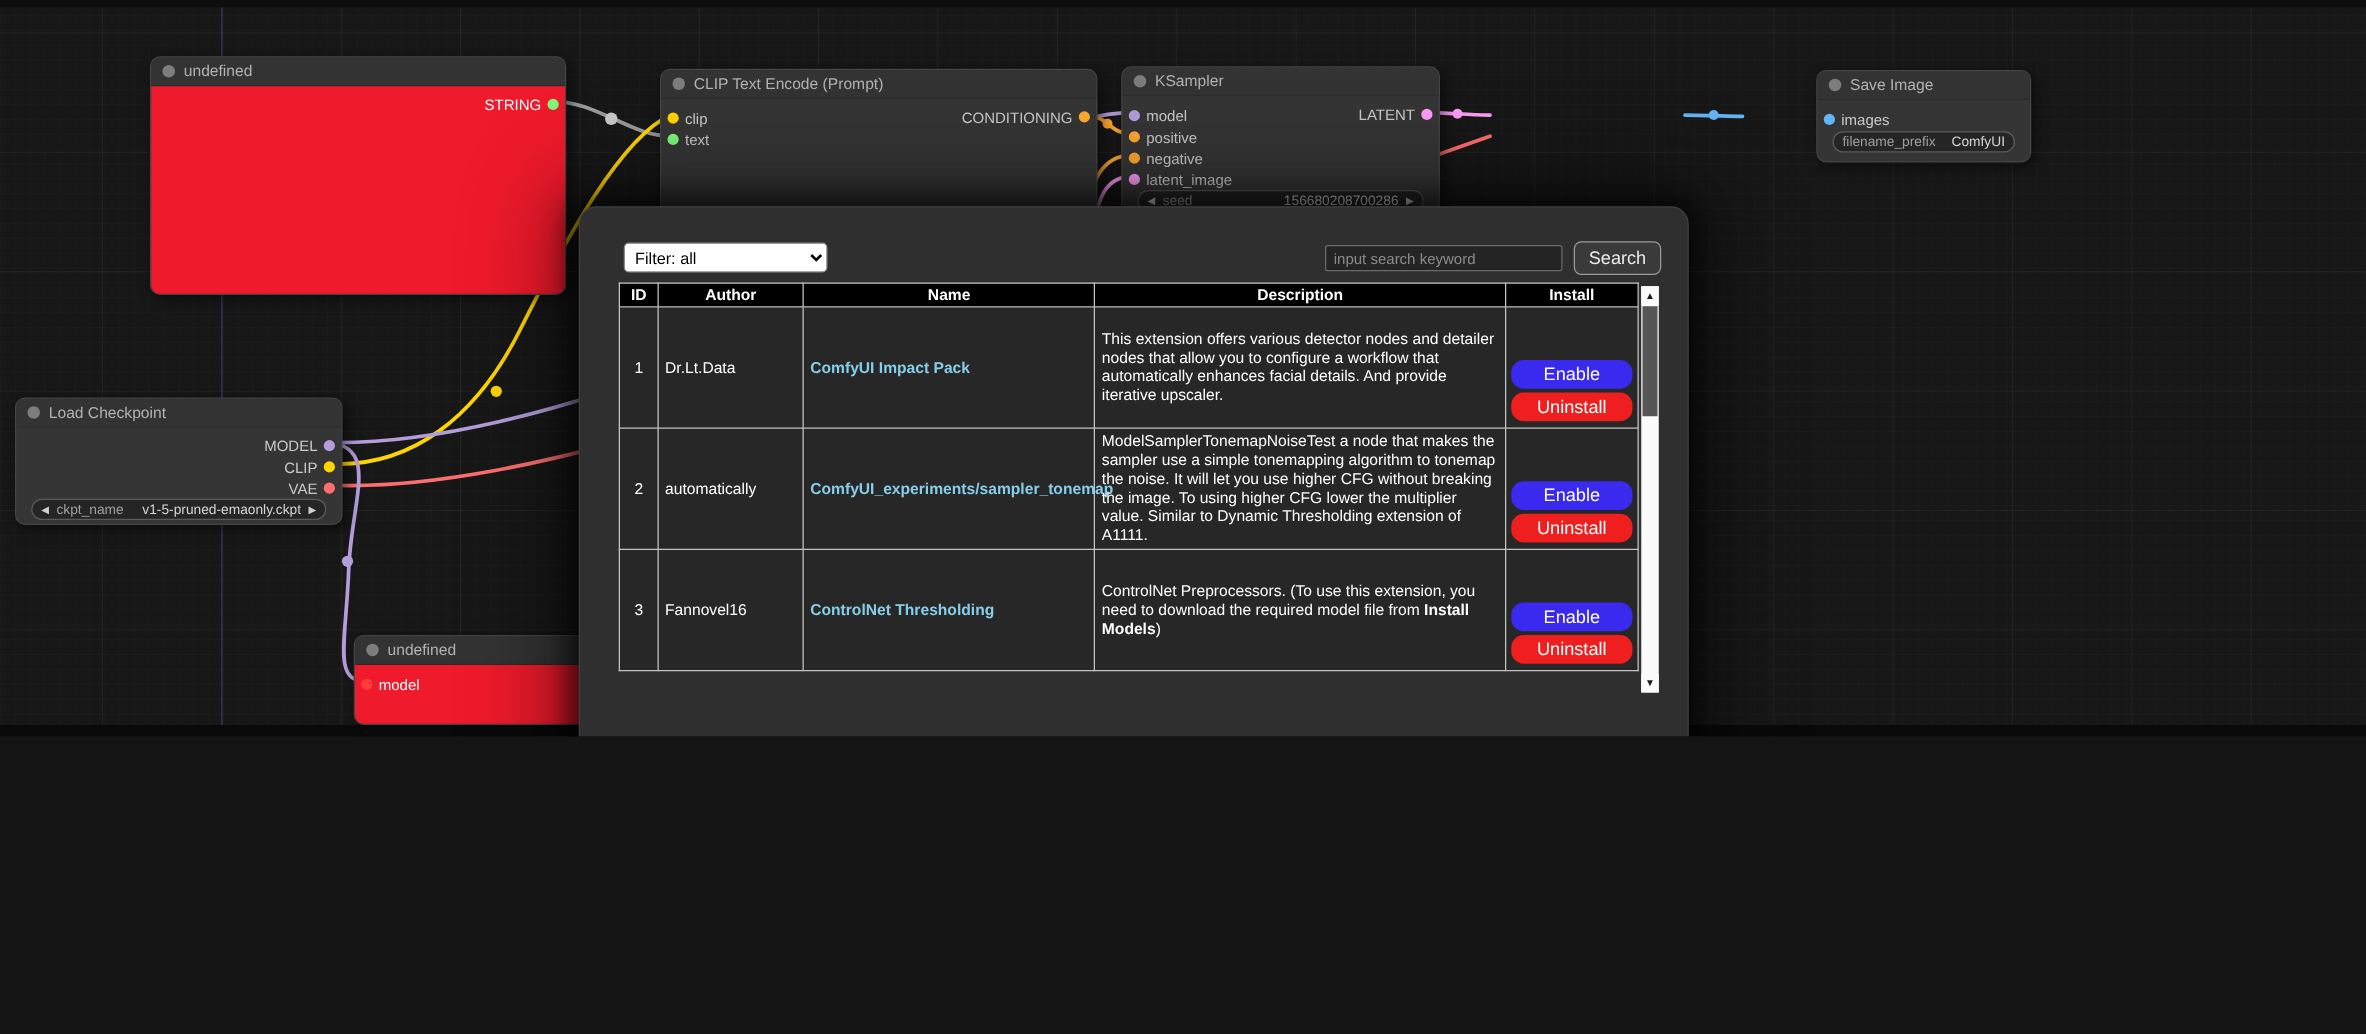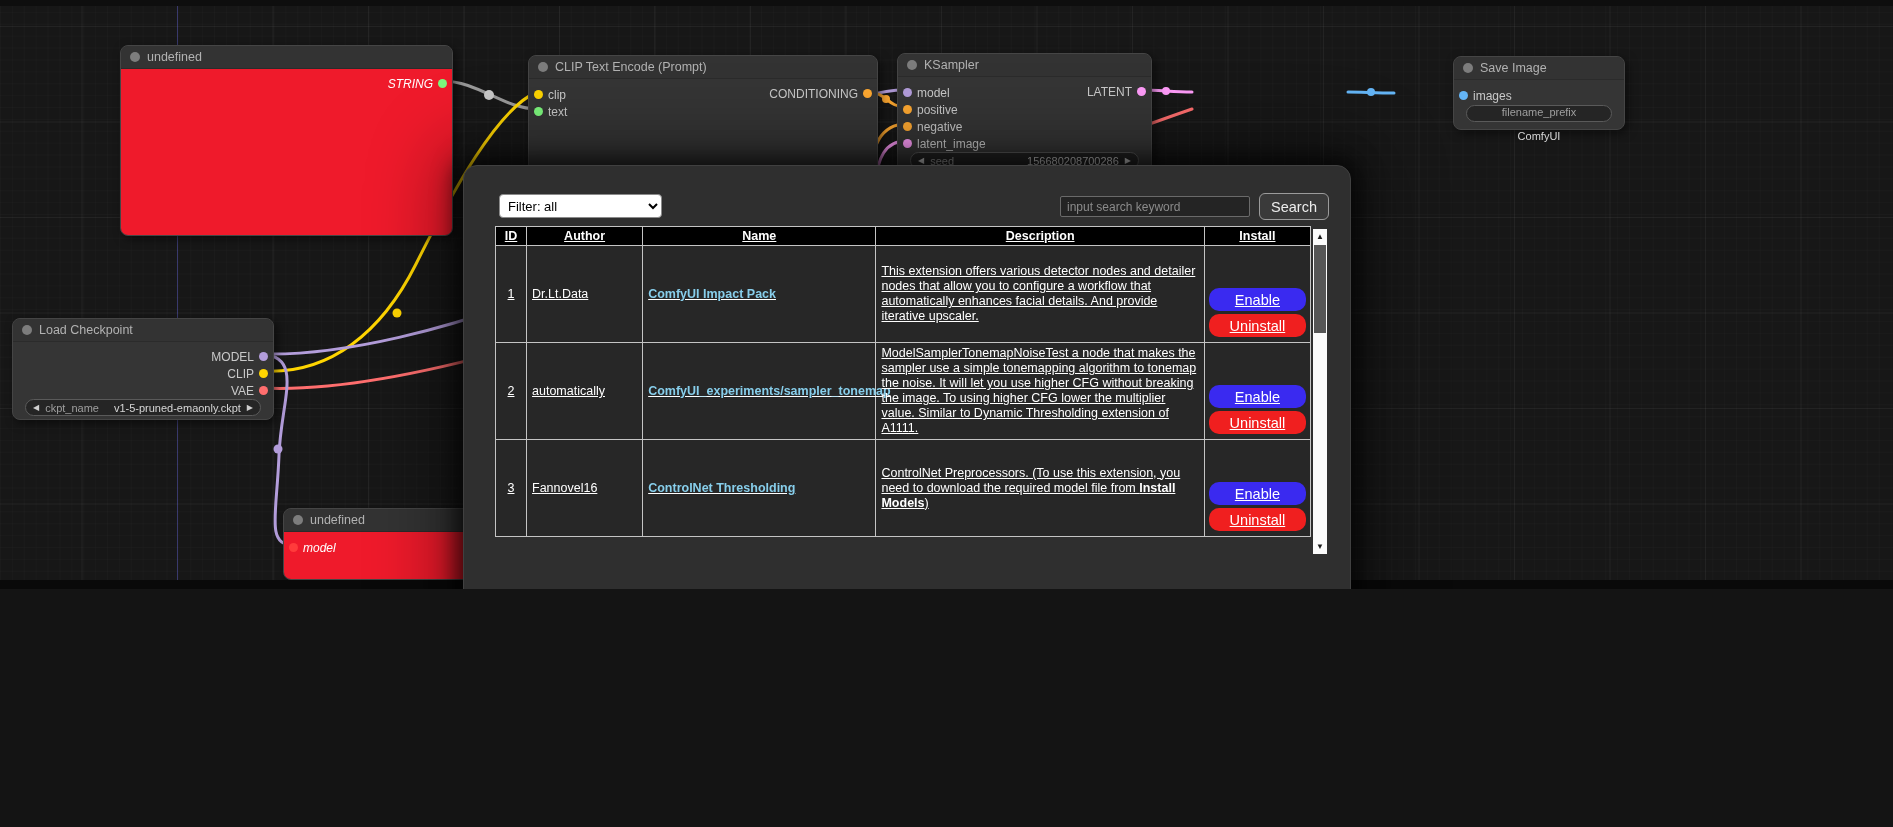--- a/index.html
+++ b/index.html
@@ -31,21 +31,21 @@
   .dk-latent{fill:var(--latent);} .dk-image{fill:var(--image);}
 
   
   .node{position:absolute;background:#353535;border:1px solid #454545;border-radius:8px;
     box-shadow:3px 3px 10px rgba(0,0,0,.5);z-index:2;}
   .node-header{height:22px;display:flex;align-items:center;gap:7px;padding:0 9px;background:#333;
     border-radius:7px 7px 0 0;border-bottom:1px solid #2b2b2b;}
   .collapse-dot{width:10px;height:10px;border-radius:50%;background:#7d7d7d;flex:0 0 auto;}
   .node-title{color:#b2b2b2;font-size:12.5px;white-space:nowrap;overflow:hidden;}
   .node-body{position:relative;height:calc(100% - 23px);}
-  .node.error .node-body{background:var(--error-node);border-radius:0 0 7px 7px;font-style:italic;}
+  .node.error .node-body{background:var(--error-node);border-radius:0 0 7px 7px;}
   .inputs{position:absolute;left:5px;top:7px;}
   .outputs{position:absolute;right:5px;top:6px;}
   .slot{display:flex;align-items:center;gap:5px;height:17px;font-size:12px;color:#c9c9c9;white-space:nowrap;}
   .slot.out{justify-content:flex-end;}
   .node.error .slot{color:#fff;}
   .dot{width:9px;height:9px;border-radius:50%;flex:0 0 auto;}
   .t-model{background:var(--model);} .t-clip{background:var(--clip);} .t-vae{background:var(--vae);}
   .t-conditioning{background:var(--conditioning);} .t-latent{background:var(--latent);}
   .t-image{background:var(--image);} .t-string{background:var(--string);} .t-error{background:var(--error-slot);}
   .widget{position:absolute;left:12px;right:12px;height:15px;background:#252525;border:1px solid #5a5a5a;
@@ -60,21 +60,21 @@
     border:1px solid #404040;border-radius:14px;z-index:5;
     box-shadow:0 0 22px 8px rgba(0,0,0,.65), 0 0 70px 24px rgba(0,0,0,.35);}
   .filter-select{position:absolute;left:35px;top:28px;width:163px;height:24px;background:#fff;color:#000;
     border:1px solid #8a8a8a;border-radius:4px;font-size:13px;font-family:inherit;padding:0 4px;}
   .search-input{position:absolute;left:596px;top:30px;width:176px;height:17px;background:#242424;
     border:1px solid #6a6a6a;border-radius:2px;color:#ddd;font-size:12px;padding:1px 6px;font-family:inherit;}
   .search-input::placeholder{color:#8b8b8b;}
   .search-btn{position:absolute;left:795px;top:27px;height:27px;padding:2px 11px;background:#3a3a3a;
     border:1px solid #9b9b9b;border-radius:6px;color:#ececec;font-size:14.5px;font-family:Liberation Sans, sans-serif;cursor:pointer;}
   .table-area{position:absolute;left:31px;top:60px;width:834px;height:332px;}
-  table.ext-table{border-collapse:collapse;width:816px;table-layout:fixed;color:#fff;text-decoration:underline;}
+  table.ext-table{border-collapse:collapse;width:816px;table-layout:fixed;color:#fff;}
   .ext-table th{background:#000;border:1px solid #c4c4c4;font-weight:bold;height:18px;font-size:12.5px;padding:0 3px;}
   .ext-table td{border:1px solid #c4c4c4;padding:1px 5px;vertical-align:middle;background:rgba(0,0,0,.16);
     font-size:12.5px;}
   .ext-table td.id{text-align:center;width:31px;}
   .ext-table td.name a{color:var(--name-link);font-weight:bold;text-decoration:none;cursor:pointer;}
   .ext-table td.desc{line-height:15px;padding:2px 5px;}
   .ext-table td.install{text-align:center;padding:2px;}
   .ext-btn{display:block;width:97px;height:23px;margin:3px auto;border:none;border-radius:10px;color:#fff;
     font-size:14.5px;font-family:inherit;cursor:pointer;}
   .ext-btn.enable{background:var(--enable-btn);margin-top:40px;}
@@ -202,21 +202,21 @@
       <span class="collapse-dot"></span>
       <span class="node-title">Save Image</span>
     </div>
     <div class="node-body">
       <div class="inputs">
         <div class="slot">
             <span class="dot t-image"></span>
             <span>images</span>
           </div>
       </div>
-      <div class="widget" style="top:25px;flex-direction:column;">
+      <div class="widget" style="top:25px;">
         <span class="w-name">filename_prefix</span>
         <span class="spacer"></span>
         <span class="w-value">ComfyUI</span>
       </div>
     </div>
   </div>
 
   <div class="node" style="left:12px;top:318px;width:260px;height:100px;">
     <div class="node-header">
       <span class="collapse-dot"></span>

